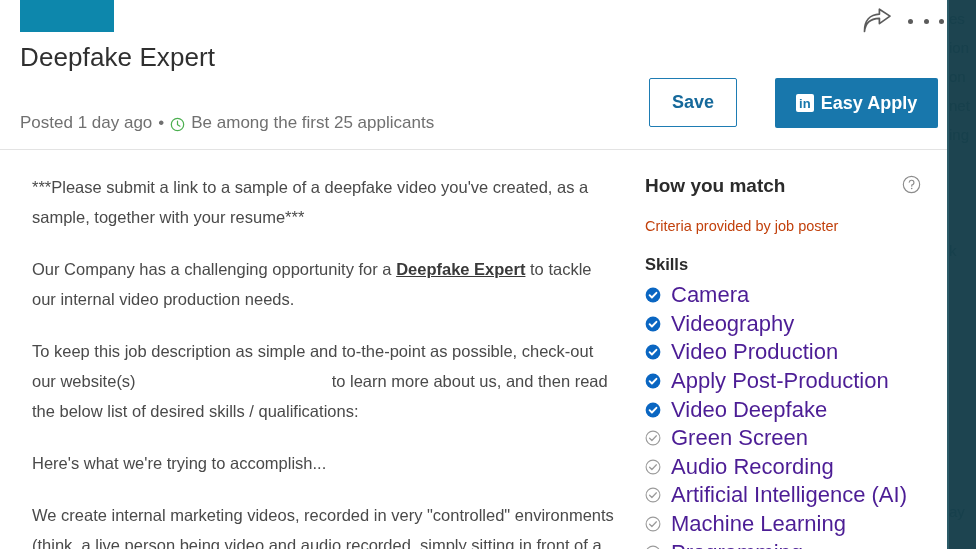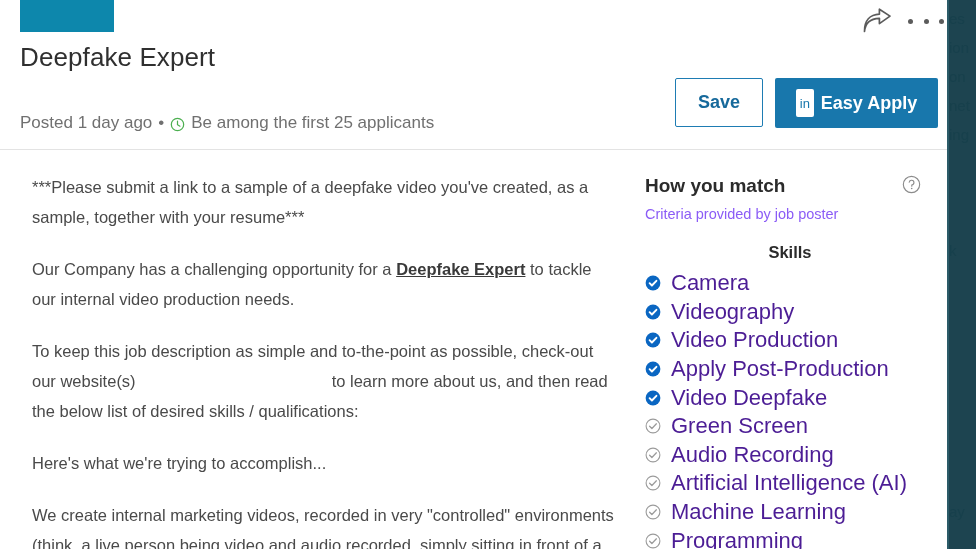--- a/index.html
+++ b/index.html
@@ -142,21 +142,21 @@
     display: block;
     width: 5px;
     height: 5px;
     border-radius: 50%;
     background: #5b5b5b;
   }
 
   .save-button {
     position: absolute;
     top: 78px;
-    left: 675px;
+    left: 649px;
     width: 88px;
     height: 49px;
     box-sizing: border-box;
     border: 1.5px solid #1e7cb3;
     background: #ffffff;
     color: #16699b;
     font-family: "Liberation Sans", sans-serif;
     font-size: 18px;
     font-weight: 700;
     border-radius: 2px;
@@ -182,26 +182,26 @@
     align-items: center;
     justify-content: center;
     cursor: pointer;
     padding: 0;
   }
   .li-badge {
     display: inline-flex;
     align-items: center;
     justify-content: center;
     width: 18px;
-    height: 28px;
+    height: 18px;
     background: #ffffff;
     color: #1877ac;
     border-radius: 2px;
     font-size: 13px;
-    font-weight: 400;
+    font-weight: 700;
     line-height: 1;
     margin-right: 7px;
     font-family: "Liberation Sans", sans-serif;
   }
 
   
   .body-area {
     position: absolute;
     top: 150px;
     left: 0;
@@ -258,33 +258,32 @@
   }
   .help-icon {
     position: absolute;
     top: 1px;
     left: 257px;
     width: 19px;
     height: 19px;
     cursor: pointer;
   }
   .match-subtitle {
-    margin-top: 4px;
+    margin-top: 16px;
     font-size: 14.5px;
     line-height: 20px;
-    color: #8b5cf6;
+    color: #c2410c;
     white-space: nowrap;
   }
   .skills-heading {
     margin-top: 17px;
     font-size: 16.5px;
     line-height: 22px;
     font-weight: 700;
     color: #2b2b2b;
-    text-align: center;
   }
   .skills-list {
     margin-top: 6px;
   }
   .skill-row {
     display: flex;
     align-items: center;
     height: 28.6px;
   }
   .skill-icon {

